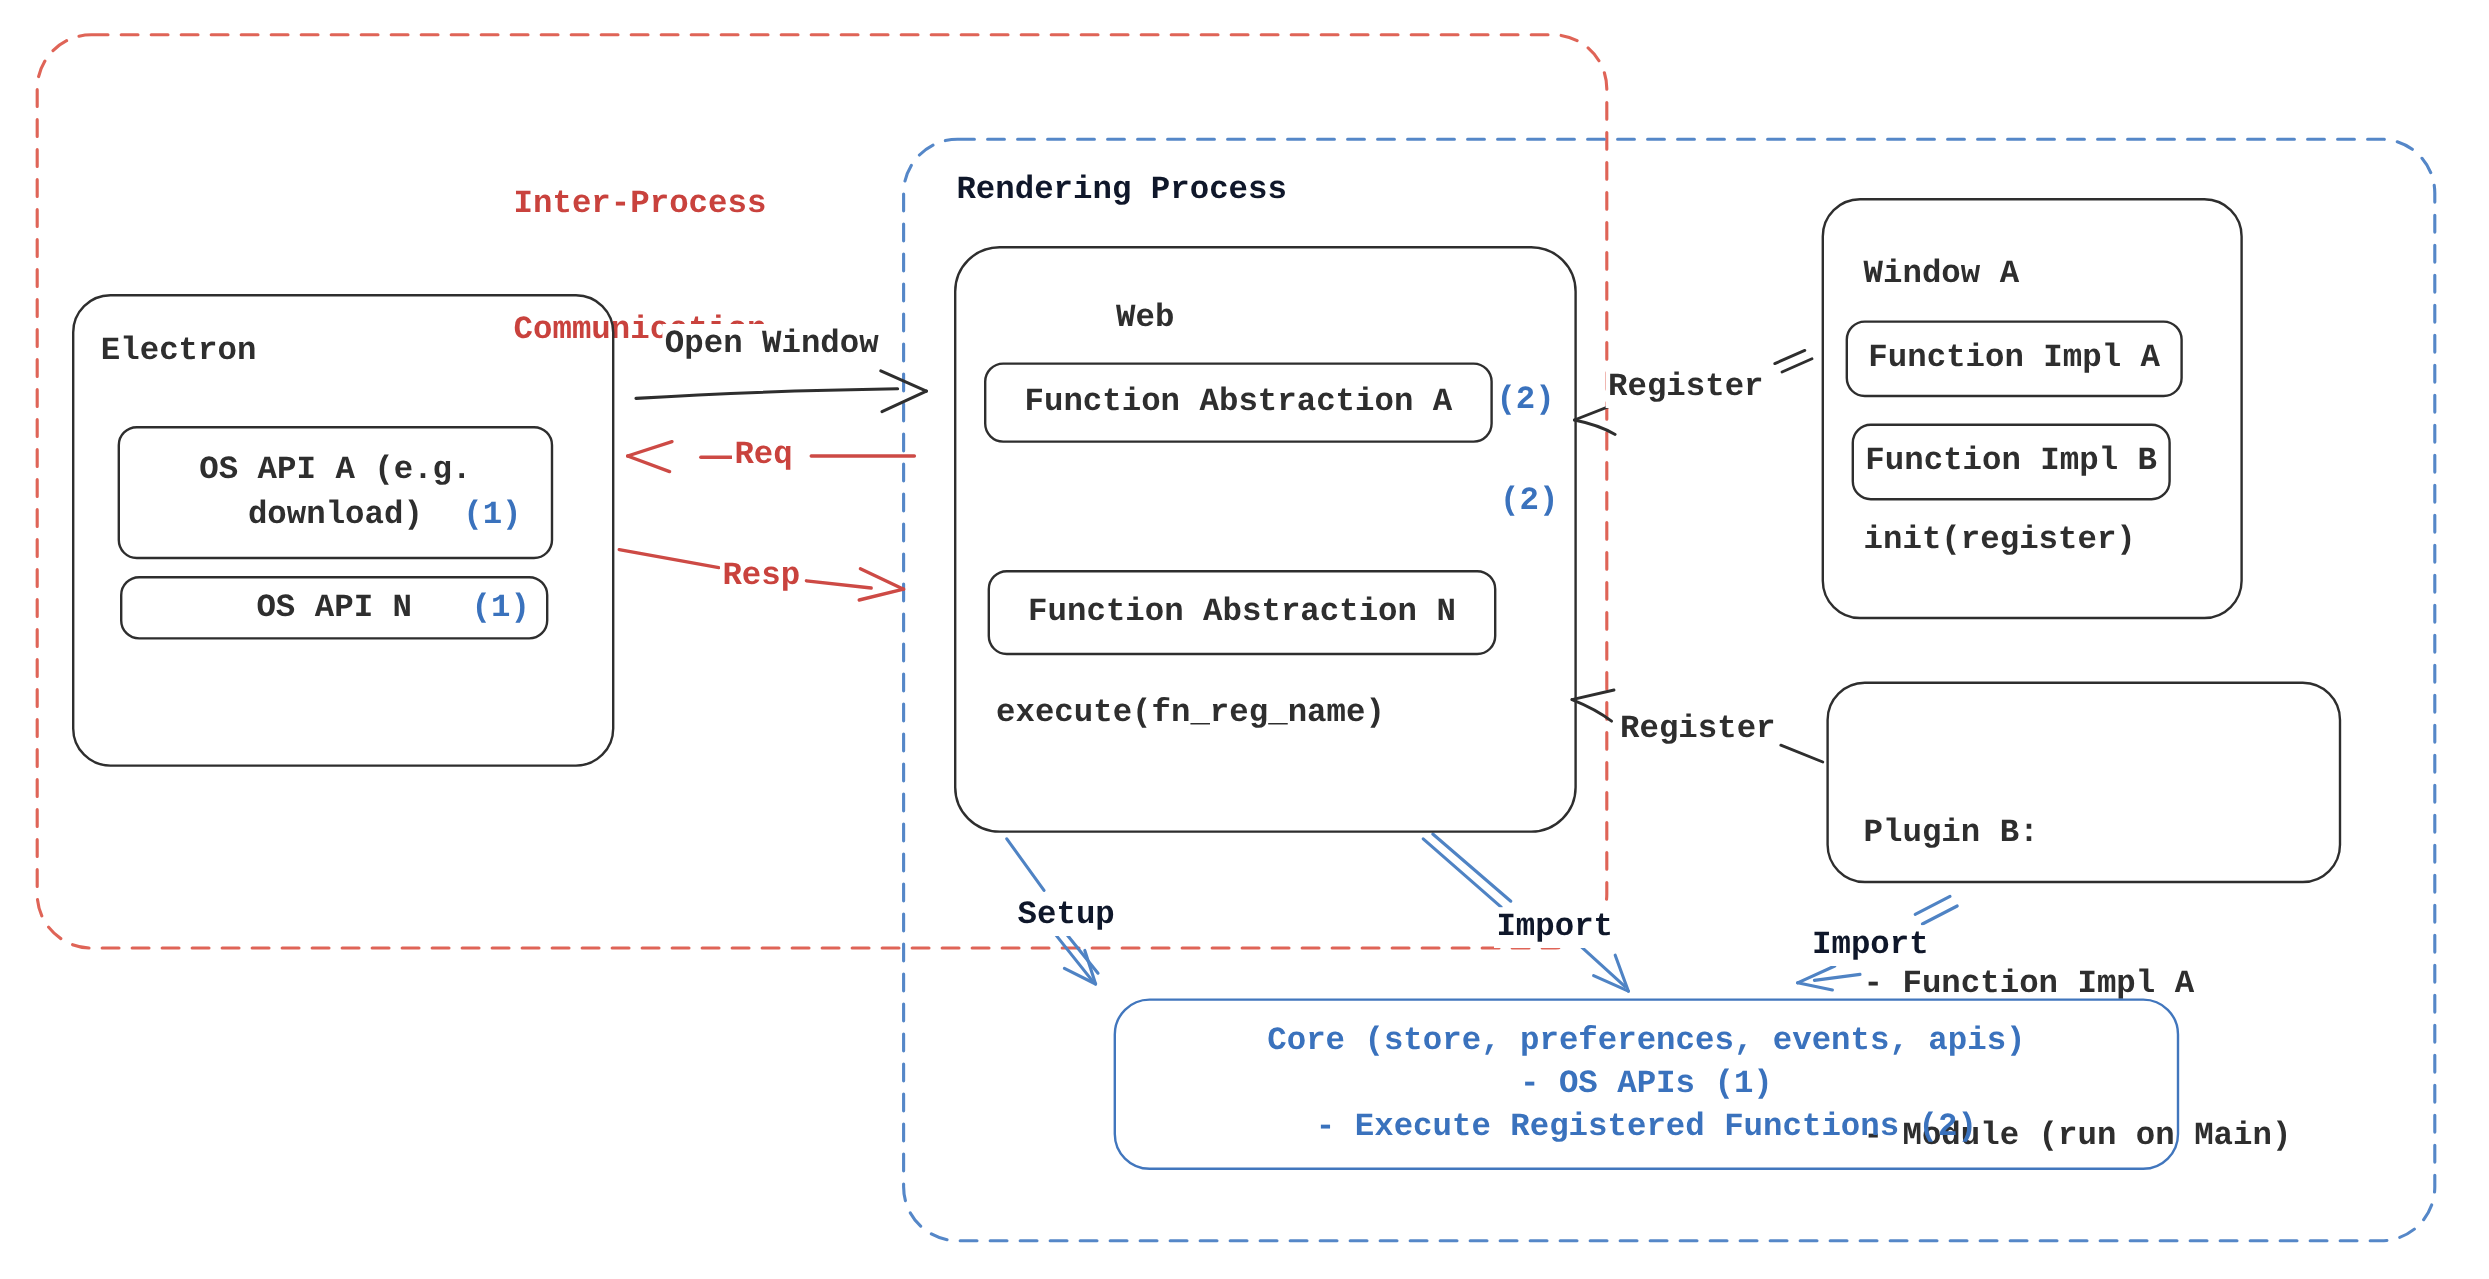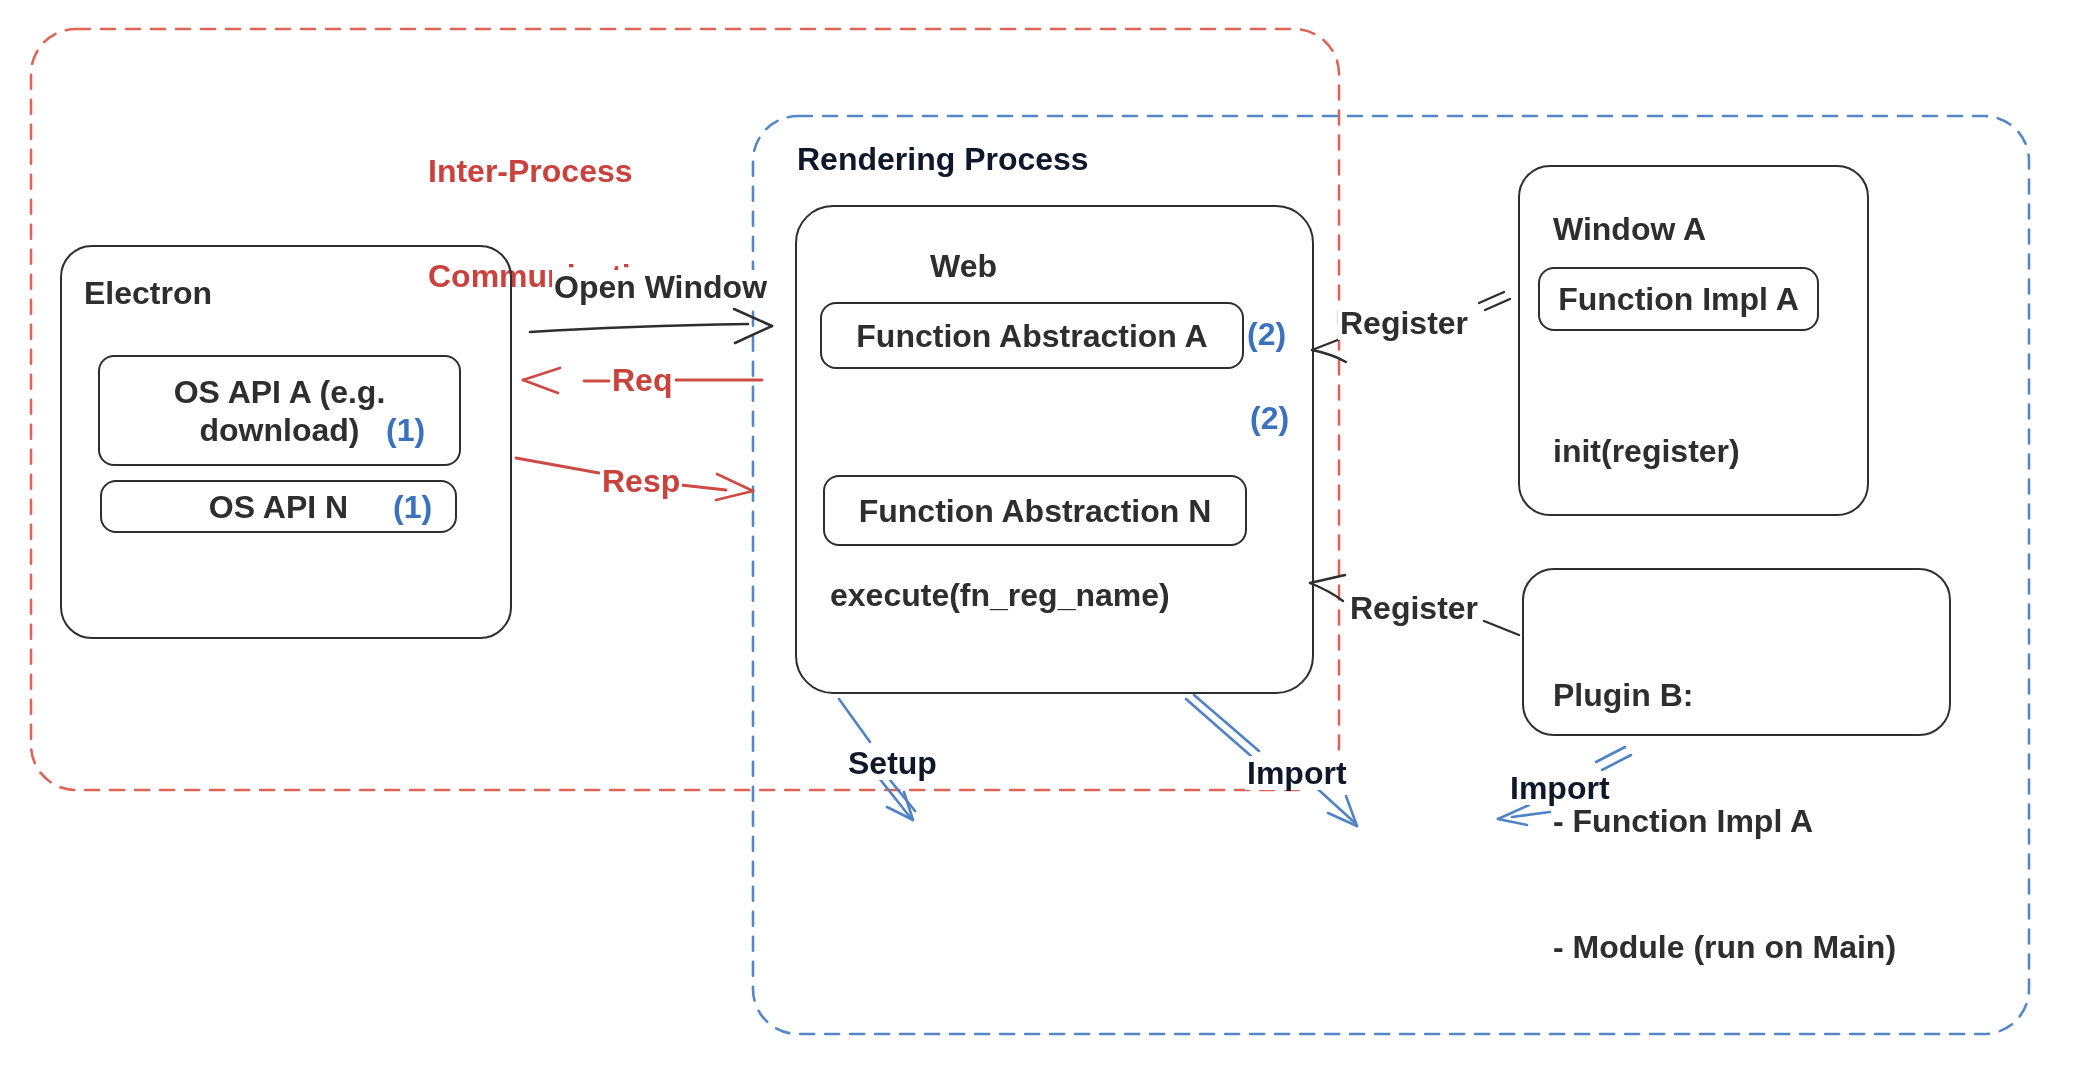--- a/index.html
+++ b/index.html
@@ -1,19 +1,19 @@
 <!DOCTYPE html>
 <html><head>
 <meta charset="utf-8">
 <style>
   html,body{margin:0;padding:0;background:#ffffff;}
   .canvas{
     position:relative;width:2074px;height:1066px;background:#ffffff;overflow:hidden;
-    font-family:Liberation Sans, sans-serif;
-    font-size:32px;font-weight:600;color:#2e2e2e;line-height:34px;
+    font-family:Liberation Mono, monospace;
+    font-size:27px;font-weight:600;color:#2e2e2e;line-height:34px;
   }
   .box{position:absolute;border:2.5px solid #2e2e2e;border-radius:32px;background:transparent;}
   .innerbox{position:absolute;border:2.2px solid #2e2e2e;border-radius:16px;
     display:flex;align-items:center;justify-content:center;text-align:center;}
   .label{position:absolute;white-space:pre;}
   .red{color:#c9423d;}
   .blue{color:#0f172a;}
   .badge{color:#3a72bd;}
   .arrow-label{position:absolute;white-space:pre;background:#ffffff;padding:0 2px;}
   .core{
@@ -116,29 +116,35 @@
   <div class="label" style="left:930px;top:249px;">Web</div>
   <div class="innerbox" style="left:820px;top:302px;width:420px;height:63px;">Function Abstraction A</div>
   <div class="label badge" style="left:1247px;top:317px;">(2)</div>
   <div class="label badge" style="left:1250px;top:401px;">(2)</div>
   <div class="innerbox" style="left:823px;top:475px;width:420px;height:67px;">Function Abstraction N</div>
   <div class="label" style="left:830px;top:578px;">execute(fn_reg_name)</div>
 
   <div class="box" style="left:1518px;top:165px;width:347px;height:347px;"></div>
   <div class="label" style="left:1553px;top:212px;">Window A</div>
   <div class="innerbox" style="left:1538px;top:267px;width:277px;height:60px;">Function Impl A</div>
+  <div class="innerbox" style="left:1543px;top:353px;width:262px;height:60px;">Function Impl B</div>
   <div class="label" style="left:1553px;top:434px;">init(register)</div>
 
   <div class="box" style="left:1522px;top:568px;width:425px;height:164px;"></div>
   <div class="pluginb-lines">
     <div>Plugin B:</div>
     <div>- Function Impl A</div>
     <div>- Module (run on Main)</div>
   </div>
 
+  <div class="core">
+    <div>Core (store, preferences, events, apis)</div>
+    <div>- OS APIs (1)</div>
+    <div>- Execute Registered Functions (2)</div>
+  </div>
 
   <div class="arrow-label" style="left:552px;top:270px;">Open Window</div>
   <div class="arrow-label red" style="left:610px;top:363px;">Req</div>
   <div class="arrow-label red" style="left:600px;top:464px;">Resp</div>
   <div class="arrow-label" style="left:1338px;top:306px;">Register</div>
   <div class="arrow-label" style="left:1348px;top:591px;">Register</div>
   <div class="arrow-label blue" style="left:846px;top:746px;">Setup</div>
   <div class="arrow-label blue" style="left:1245px;top:756px;">Import</div>
   <div class="arrow-label blue" style="left:1508px;top:771px;">Import</div>
 

